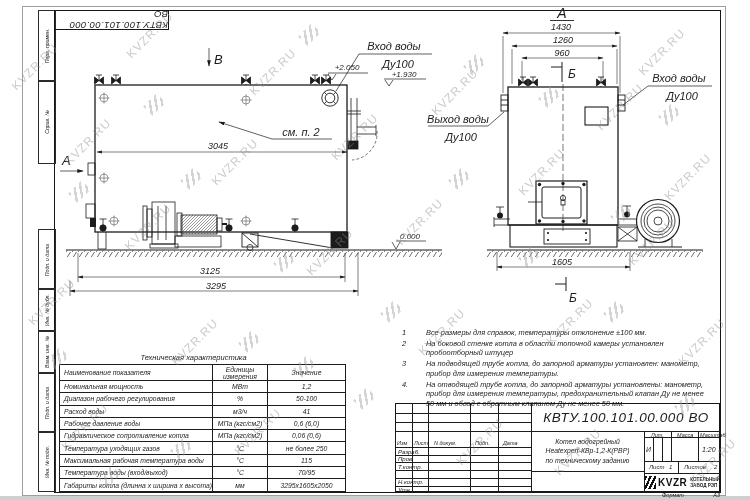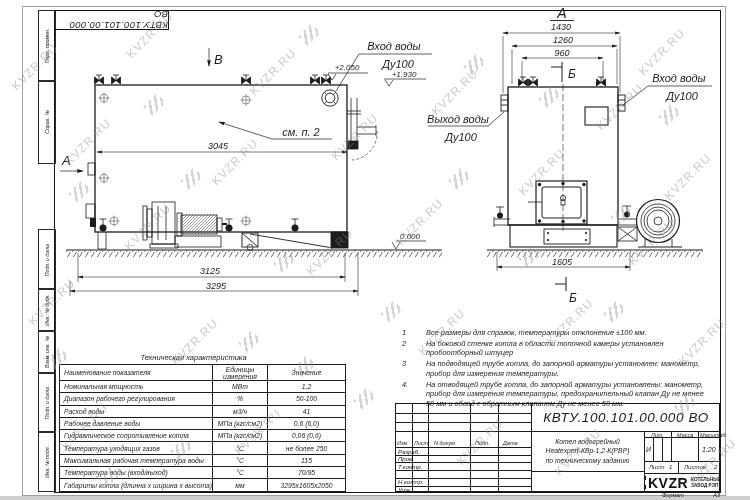--- a/index.html
+++ b/index.html
@@ -38,21 +38,21 @@
   .tblock{left:395px;top:403px;width:325px;height:89px;border:1.4px solid #161616;box-sizing:border-box;}
   .tl{position:absolute;background:#1c1c1c;}
   .tb-txt{position:absolute;font-size:5.5px;font-style:italic;white-space:nowrap;}
   .tb-doc{position:absolute;left:135px;top:0;width:190px;height:27px;display:flex;align-items:center;
     justify-content:center;font-size:13.5px;font-style:italic;letter-spacing:.6px;}
   .tb-name{position:absolute;left:135px;top:27px;width:113px;height:40px;display:flex;flex-direction:column;
     align-items:center;justify-content:center;font-size:6.8px;font-style:italic;line-height:9.5px;text-align:center;}
   .logo-row{position:absolute;left:249px;top:69px;width:76px;height:19px;display:flex;align-items:center;}
   .logo-stripes{width:11px;height:13px;margin-right:2px;
     background:repeating-linear-gradient(115deg,#111 0 2.2px,#fff 2.2px 4.2px);}
-  .logo-kvzr{font-weight:800;font-size:14px;letter-spacing:.5px;color:#111;}
+  .logo-kvzr{font-weight:800;font-size:10px;letter-spacing:.5px;color:#111;}
   .logo-co{margin-left:3px;font-size:4.6px;font-weight:bold;line-height:5.6px;color:#222;}
   .fmt{left:662px;top:492px;width:58px;font-size:5.5px;font-style:italic;display:flex;justify-content:space-between;}
   
   .wm-layer{left:0;top:0;width:750px;height:500px;z-index:6;pointer-events:none;}
   .wm{position:absolute;transform:rotate(-45deg);font-size:12px;letter-spacing:1px;
       color:rgba(140,140,140,.45);white-space:nowrap;}
   .wms{position:absolute;width:19px;height:13px;transform:rotate(-45deg);opacity:.45;
       background:repeating-linear-gradient(125deg,#9f9f9f 0 2.4px,transparent 2.4px 6px);}
 </style>
 </head>

